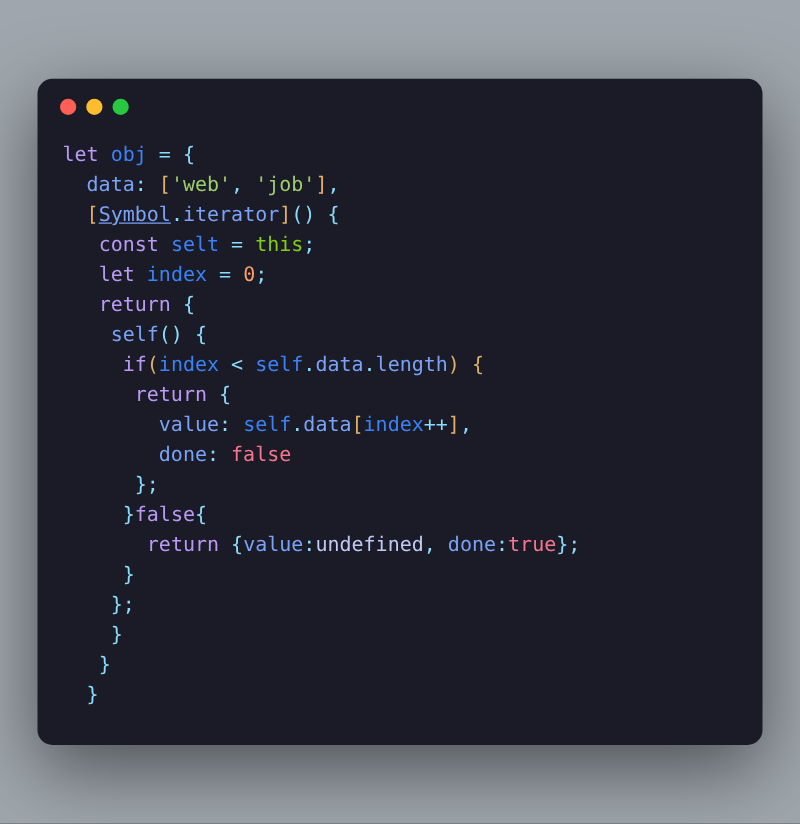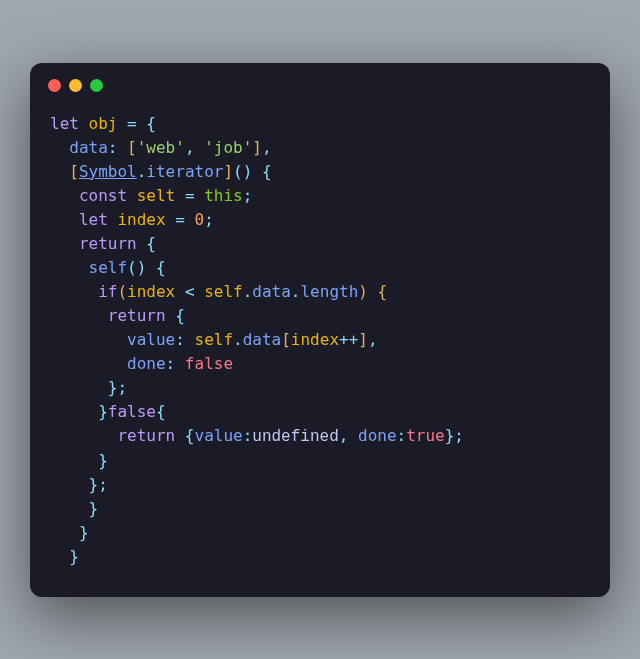--- a/index.html
+++ b/index.html
@@ -34,28 +34,28 @@
     .dot.yellow { background: #febc2e; }
     .dot.green { background: #28c840; }
     .code {
       padding: 12px 20px 28px 20px;
       font-size: 16px;
       line-height: 1.5;
       white-space: pre;
       color: #c0caf5;
     }
     .kw { color: #bb9af7; }
-    .var { color: #eab308; }
+    .var { color: #3b82f6; }
     .prop { color: #7aa2f7; }
     .str { color: #9ece6a; }
     .punc { color: #89ddff; }
     .sym { color: #7aa2f7; text-decoration: underline; }
     .num { color: #ff9e64; }
     .bool { color: #f7768e; }
-    .undef { color: #c0caf5; font-family: Liberation Mono, monospace; }
+    .undef { color: #c0caf5; }
     .paren { color: #e0af68; }
     .op { color: #89ddff; }
     .this { color: #84cc16; }
     .curly { color: #89ddff; }
   </style>
 </head>
 <body>
 
 <div class="window">
   <div class="titlebar">

